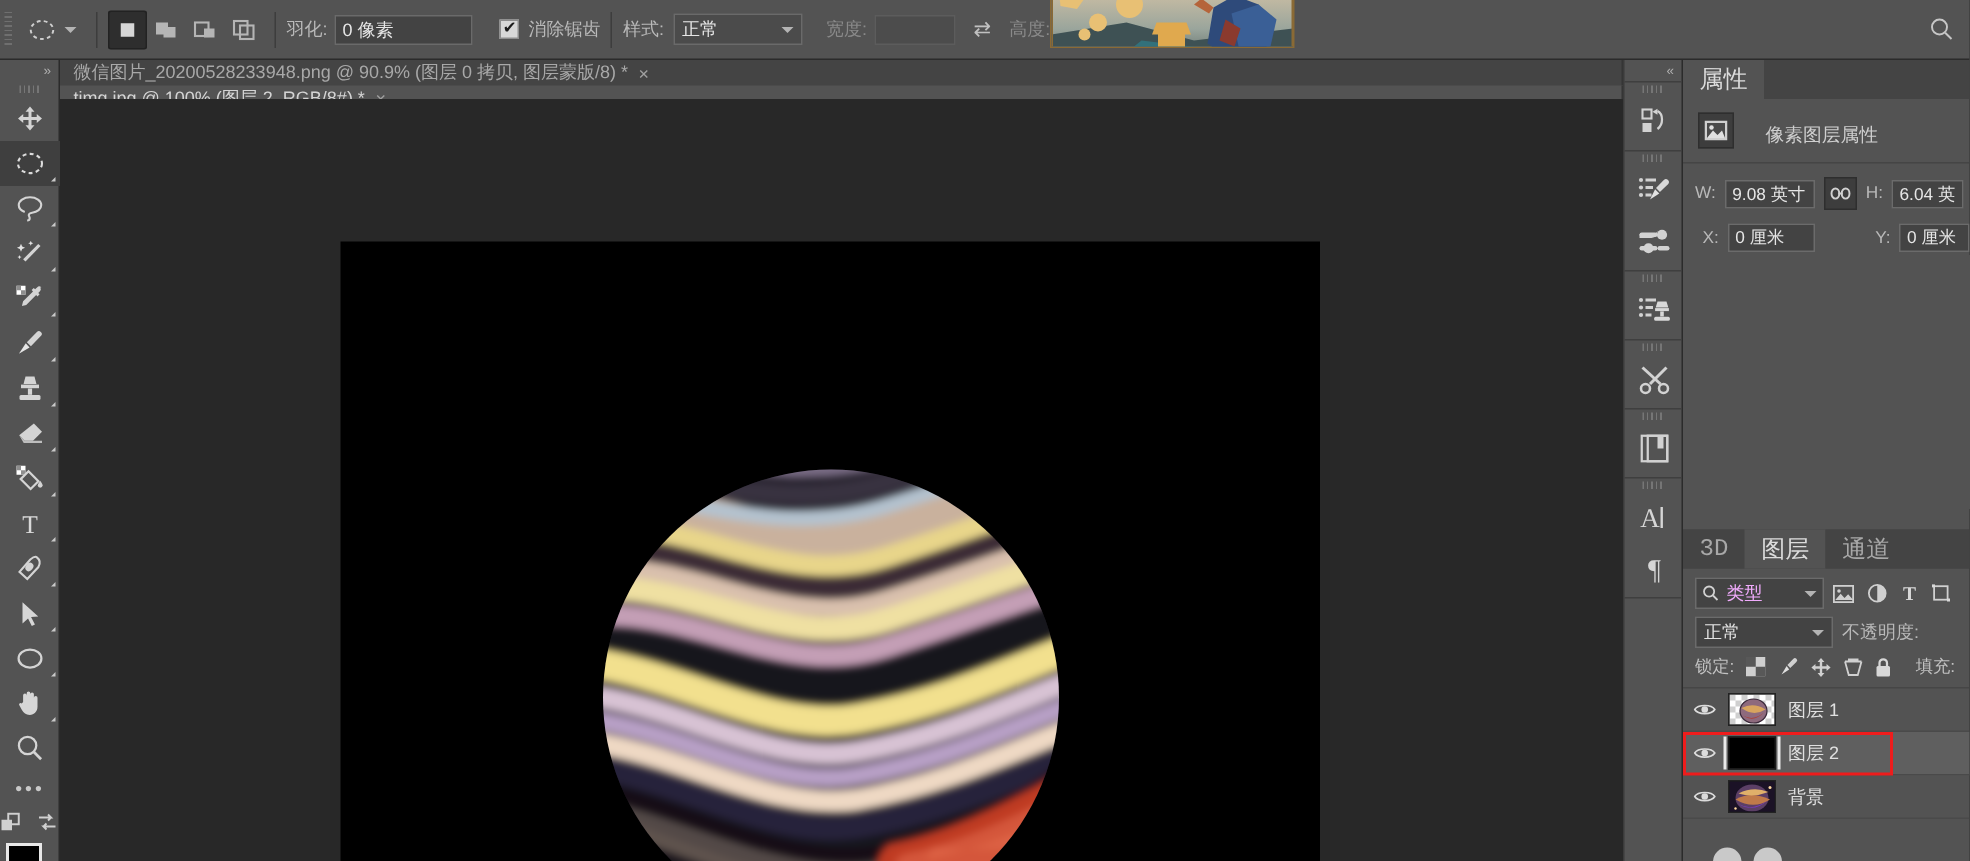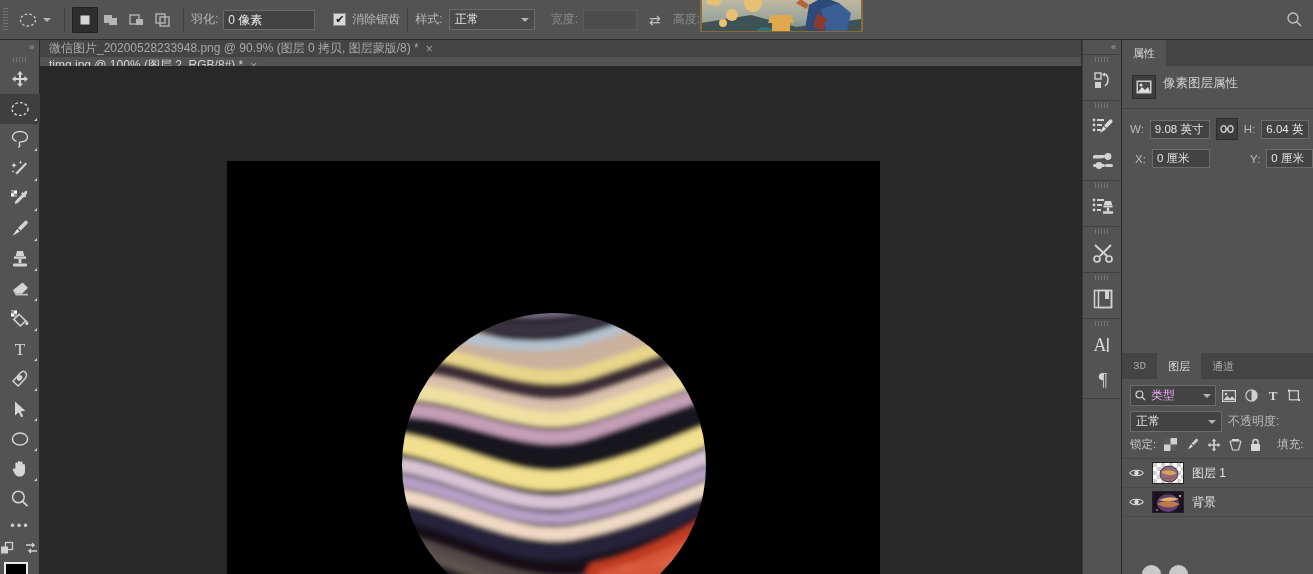--- a/index.html
+++ b/index.html
@@ -123,24 +123,24 @@
   .rail-grip i{ display:block;width:14px;height:5px;
     background:repeating-linear-gradient(to right,#767676 0 1px,transparent 1px 3px); }
   .rail-btn{ width:40px;height:34px;display:flex;align-items:center;justify-content:center; }
 
   
   .panels{
     position:absolute; left:1122px; top:40px; width:191px; height:534px;
     background:#535353;
   }
   .panel-tabs{ display:flex; height:26px; background:#444444; }
-  .ptab{ display:flex;align-items:center; padding:0 11px; font-size:11px;
+  .ptab{ display:flex;align-items:center; padding:0 11px; font-size:16px;
     color:#a8a8a8; background:#444444; }
   .ptab.active{ background:#535353; color:#dcdcdc; }
-  .prop-head{ display:flex; align-items:flex-start; gap:7px; padding:9px 9px 9px 10px; }
+  .prop-head{ display:flex; align-items:flex-end; gap:21px; padding:9px 9px 9px 10px; }
   .prop-ico{ width:24px;height:24px; background:#3d3d3d; border:1px solid #2e2e2e;
     display:flex;align-items:center;justify-content:center; }
   .prop-title{ color:#cfcfcf; font-size:12.5px; }
   .prop-div{ height:1px; background:#454545; }
   .prop-rows{ padding:9px 0 0 8px; }
   .prow{ display:flex; align-items:center; gap:6px; margin-bottom:9px; }
   .plabel{ color:#b9b9b9; font-size:11.5px; }
   .pfield{ background:#434343; border:1px solid #6b6b6b; color:#e6e6e6;
      height:19px; padding:0 4px; font-size:11.5px; display:flex;align-items:center;
      white-space:nowrap; overflow:hidden; }
@@ -753,20 +753,35 @@
               <ellipse cx="16" cy="11" rx="9" ry="8" fill="#6a4f6e"></ellipse>
               <path d="M7 11 a9 8 0 0 1 18 0 a9 8 0 0 1-18 0" fill="#8e6a7d"></path>
               <path d="M8 9 q8 -4 16 1 q-8 5 -16 -1" fill="#d8a45e"></path>
               <path d="M9 14 q7 4 14 -2 q-7 7 -14 2" fill="#b03a2e"></path>
               <ellipse cx="16" cy="11" rx="9" ry="8" fill="none" stroke="#3a2a3a" stroke-width="0.8"></ellipse>
             </svg>
           </span>
           <span class="lname">图层 1</span>
         </div>
 
+        <div class="layer-row selected">
+          <span class="eye">
+            <svg width="15" height="10" viewBox="0 0 15 10">
+              <path d="M.8 5 C3 1.4 12 1.4 14.2 5 C12 8.6 3 8.6 .8 5Z" fill="none" stroke="#dcdcdc" stroke-width="1.1"></path>
+              <circle cx="7.5" cy="5" r="2.2" fill="#dcdcdc"></circle>
+            </svg>
+          </span>
+          <span style="position:relative;width:32px;height:22px;display:inline-block">
+            <span style="position:absolute;left:0;top:0;width:32px;height:22px;background:#000;border:1px solid #1a1a1a"></span>
+            <span style="position:absolute;left:-3px;top:0;width:2px;height:22px;background:#eaeaea"></span>
+            <span style="position:absolute;right:-3px;top:0;width:2px;height:22px;background:#eaeaea"></span>
+          </span>
+          <span class="lname">图层 2</span>
+          <span class="redbox"></span>
+        </div>
 
         <div class="layer-row">
           <span class="eye">
             <svg width="15" height="10" viewBox="0 0 15 10">
               <path d="M.8 5 C3 1.4 12 1.4 14.2 5 C12 8.6 3 8.6 .8 5Z" fill="none" stroke="#dcdcdc" stroke-width="1.1"></path>
               <circle cx="7.5" cy="5" r="2.2" fill="#dcdcdc"></circle>
             </svg>
           </span>
           <span class="lthumb" style="background:#14101c">
             <svg width="32" height="22" viewBox="0 0 32 22">

